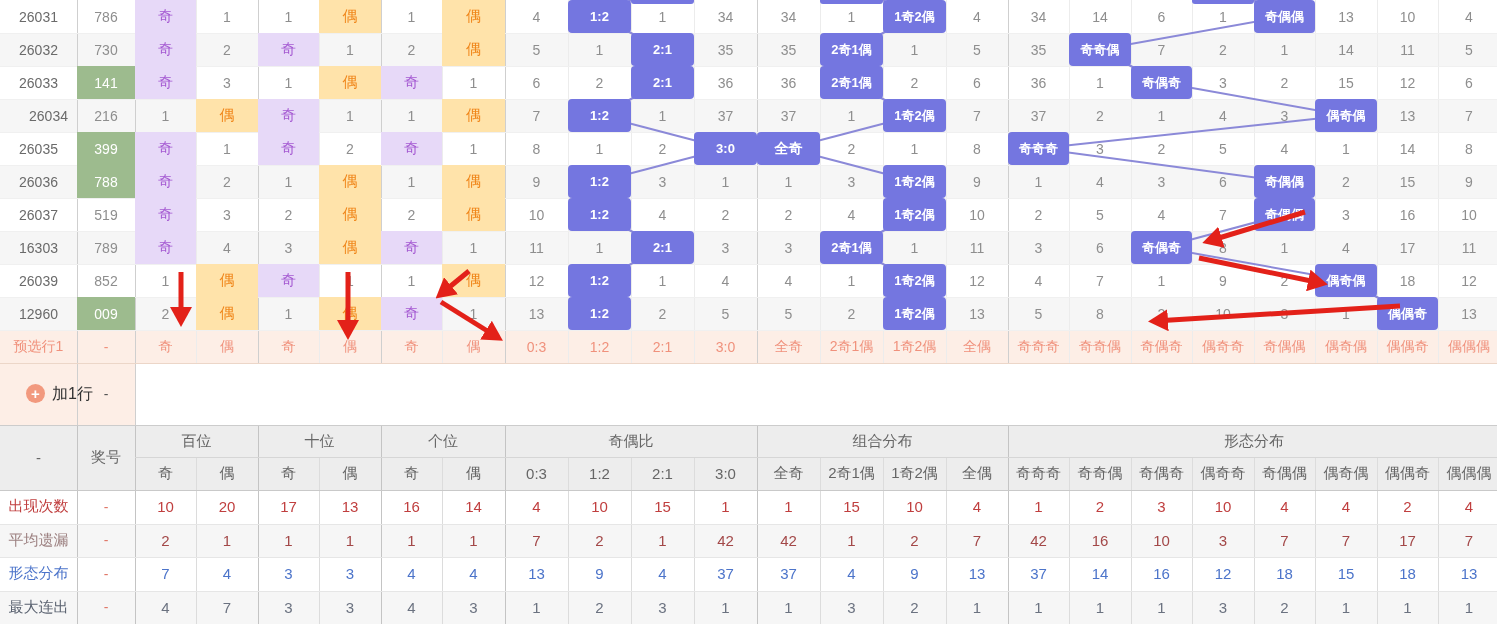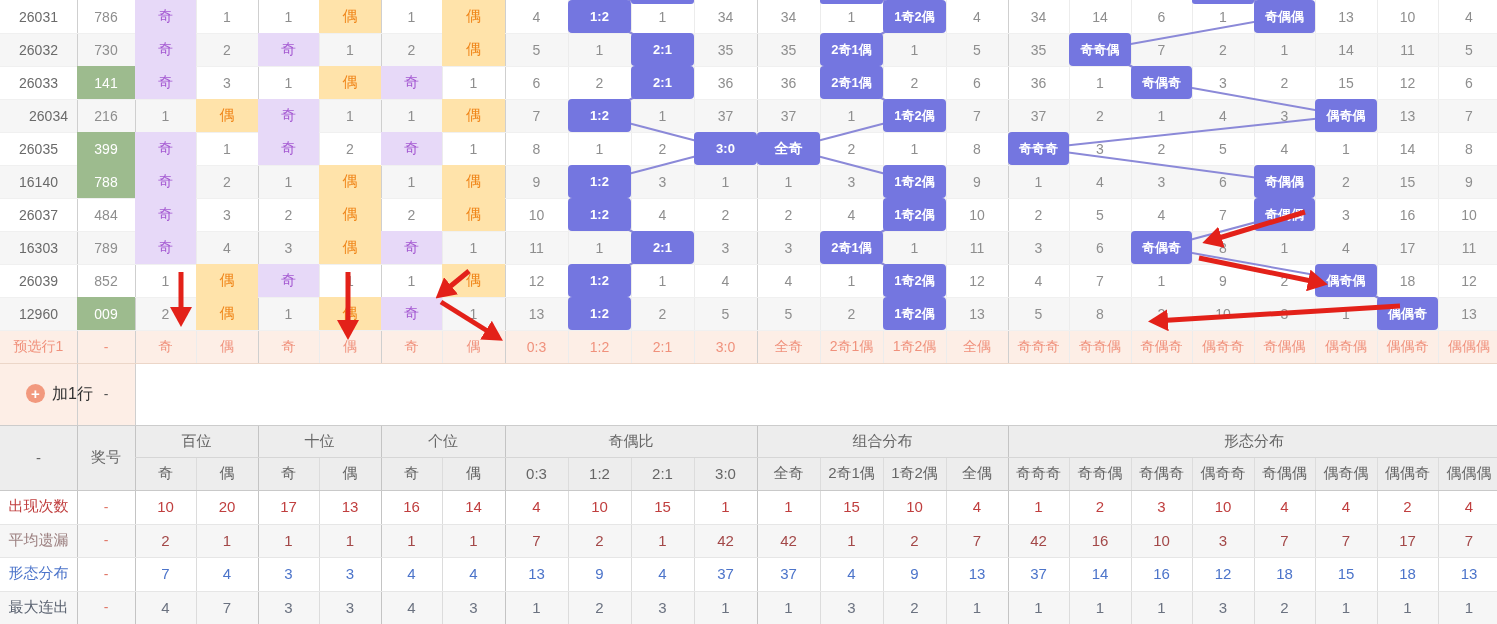--- a/index.html
+++ b/index.html
@@ -253,21 +253,21 @@
       <div class="cell c-num" style="left: 883px; top: 132px; width: 63px; height: 33px;">1</div>
       <div class="cell c-num" style="left: 946px; top: 132px; width: 62px; height: 33px;">8</div>
       <div class="cell h h4" style="left: 1008px; top: 132px; width: 61px; height: 33px;">奇奇奇</div>
       <div class="cell c-num" style="left: 1069px; top: 132px; width: 62px; height: 33px;">3</div>
       <div class="cell c-num" style="left: 1131px; top: 132px; width: 61px; height: 33px;">2</div>
       <div class="cell c-num" style="left: 1192px; top: 132px; width: 62px; height: 33px;">5</div>
       <div class="cell c-num" style="left: 1254px; top: 132px; width: 61px; height: 33px;">4</div>
       <div class="cell c-num" style="left: 1315px; top: 132px; width: 62px; height: 33px;">1</div>
       <div class="cell c-num" style="left: 1377px; top: 132px; width: 61px; height: 33px;">14</div>
       <div class="cell c-num" style="left: 1438px; top: 132px; width: 62px; height: 33px;">8</div>
-      <div class="cell c-issue" style="left: 0px; top: 165px; width: 77px; height: 33px;">16140</div>
+      <div class="cell c-issue" style="left: 0px; top: 165px; width: 77px; height: 33px;">26036</div>
       <div class="cell green" style="left: 77px; top: 165px; width: 58px; height: 33px;">788</div>
       <div class="cell q" style="left: 135px; top: 165px; width: 61px; height: 33px;">奇</div>
       <div class="cell c-num" style="left: 196px; top: 165px; width: 62px; height: 33px;">2</div>
       <div class="cell c-num" style="left: 258px; top: 165px; width: 61px; height: 33px;">1</div>
       <div class="cell o" style="left: 319px; top: 165px; width: 62px; height: 33px;">偶</div>
       <div class="cell c-num" style="left: 381px; top: 165px; width: 61px; height: 33px;">1</div>
       <div class="cell o" style="left: 442px; top: 165px; width: 63px; height: 33px;">偶</div>
       <div class="cell c-num" style="left: 505px; top: 165px; width: 63px; height: 33px;">9</div>
       <div class="cell h h4" style="left: 568px; top: 165px; width: 63px; height: 33px;">1:2</div>
       <div class="cell c-num" style="left: 631px; top: 165px; width: 63px; height: 33px;">3</div>
@@ -278,21 +278,21 @@
       <div class="cell c-num" style="left: 946px; top: 165px; width: 62px; height: 33px;">9</div>
       <div class="cell c-num" style="left: 1008px; top: 165px; width: 61px; height: 33px;">1</div>
       <div class="cell c-num" style="left: 1069px; top: 165px; width: 62px; height: 33px;">4</div>
       <div class="cell c-num" style="left: 1131px; top: 165px; width: 61px; height: 33px;">3</div>
       <div class="cell c-num" style="left: 1192px; top: 165px; width: 62px; height: 33px;">6</div>
       <div class="cell h h4" style="left: 1254px; top: 165px; width: 61px; height: 33px;">奇偶偶</div>
       <div class="cell c-num" style="left: 1315px; top: 165px; width: 62px; height: 33px;">2</div>
       <div class="cell c-num" style="left: 1377px; top: 165px; width: 61px; height: 33px;">15</div>
       <div class="cell c-num" style="left: 1438px; top: 165px; width: 62px; height: 33px;">9</div>
       <div class="cell c-issue" style="left: 0px; top: 198px; width: 77px; height: 33px;">26037</div>
-      <div class="cell c-num" style="left: 77px; top: 198px; width: 58px; height: 33px;">484</div>
+      <div class="cell c-num" style="left: 77px; top: 198px; width: 58px; height: 33px;">519</div>
       <div class="cell q" style="left: 135px; top: 198px; width: 61px; height: 33px;">奇</div>
       <div class="cell c-num" style="left: 196px; top: 198px; width: 62px; height: 33px;">3</div>
       <div class="cell c-num" style="left: 258px; top: 198px; width: 61px; height: 33px;">2</div>
       <div class="cell o" style="left: 319px; top: 198px; width: 62px; height: 33px;">偶</div>
       <div class="cell c-num" style="left: 381px; top: 198px; width: 61px; height: 33px;">2</div>
       <div class="cell o" style="left: 442px; top: 198px; width: 63px; height: 33px;">偶</div>
       <div class="cell c-num" style="left: 505px; top: 198px; width: 63px; height: 33px;">10</div>
       <div class="cell h h4" style="left: 568px; top: 198px; width: 63px; height: 33px;">1:2</div>
       <div class="cell c-num" style="left: 631px; top: 198px; width: 63px; height: 33px;">4</div>
       <div class="cell c-num" style="left: 694px; top: 198px; width: 63px; height: 33px;">2</div>

